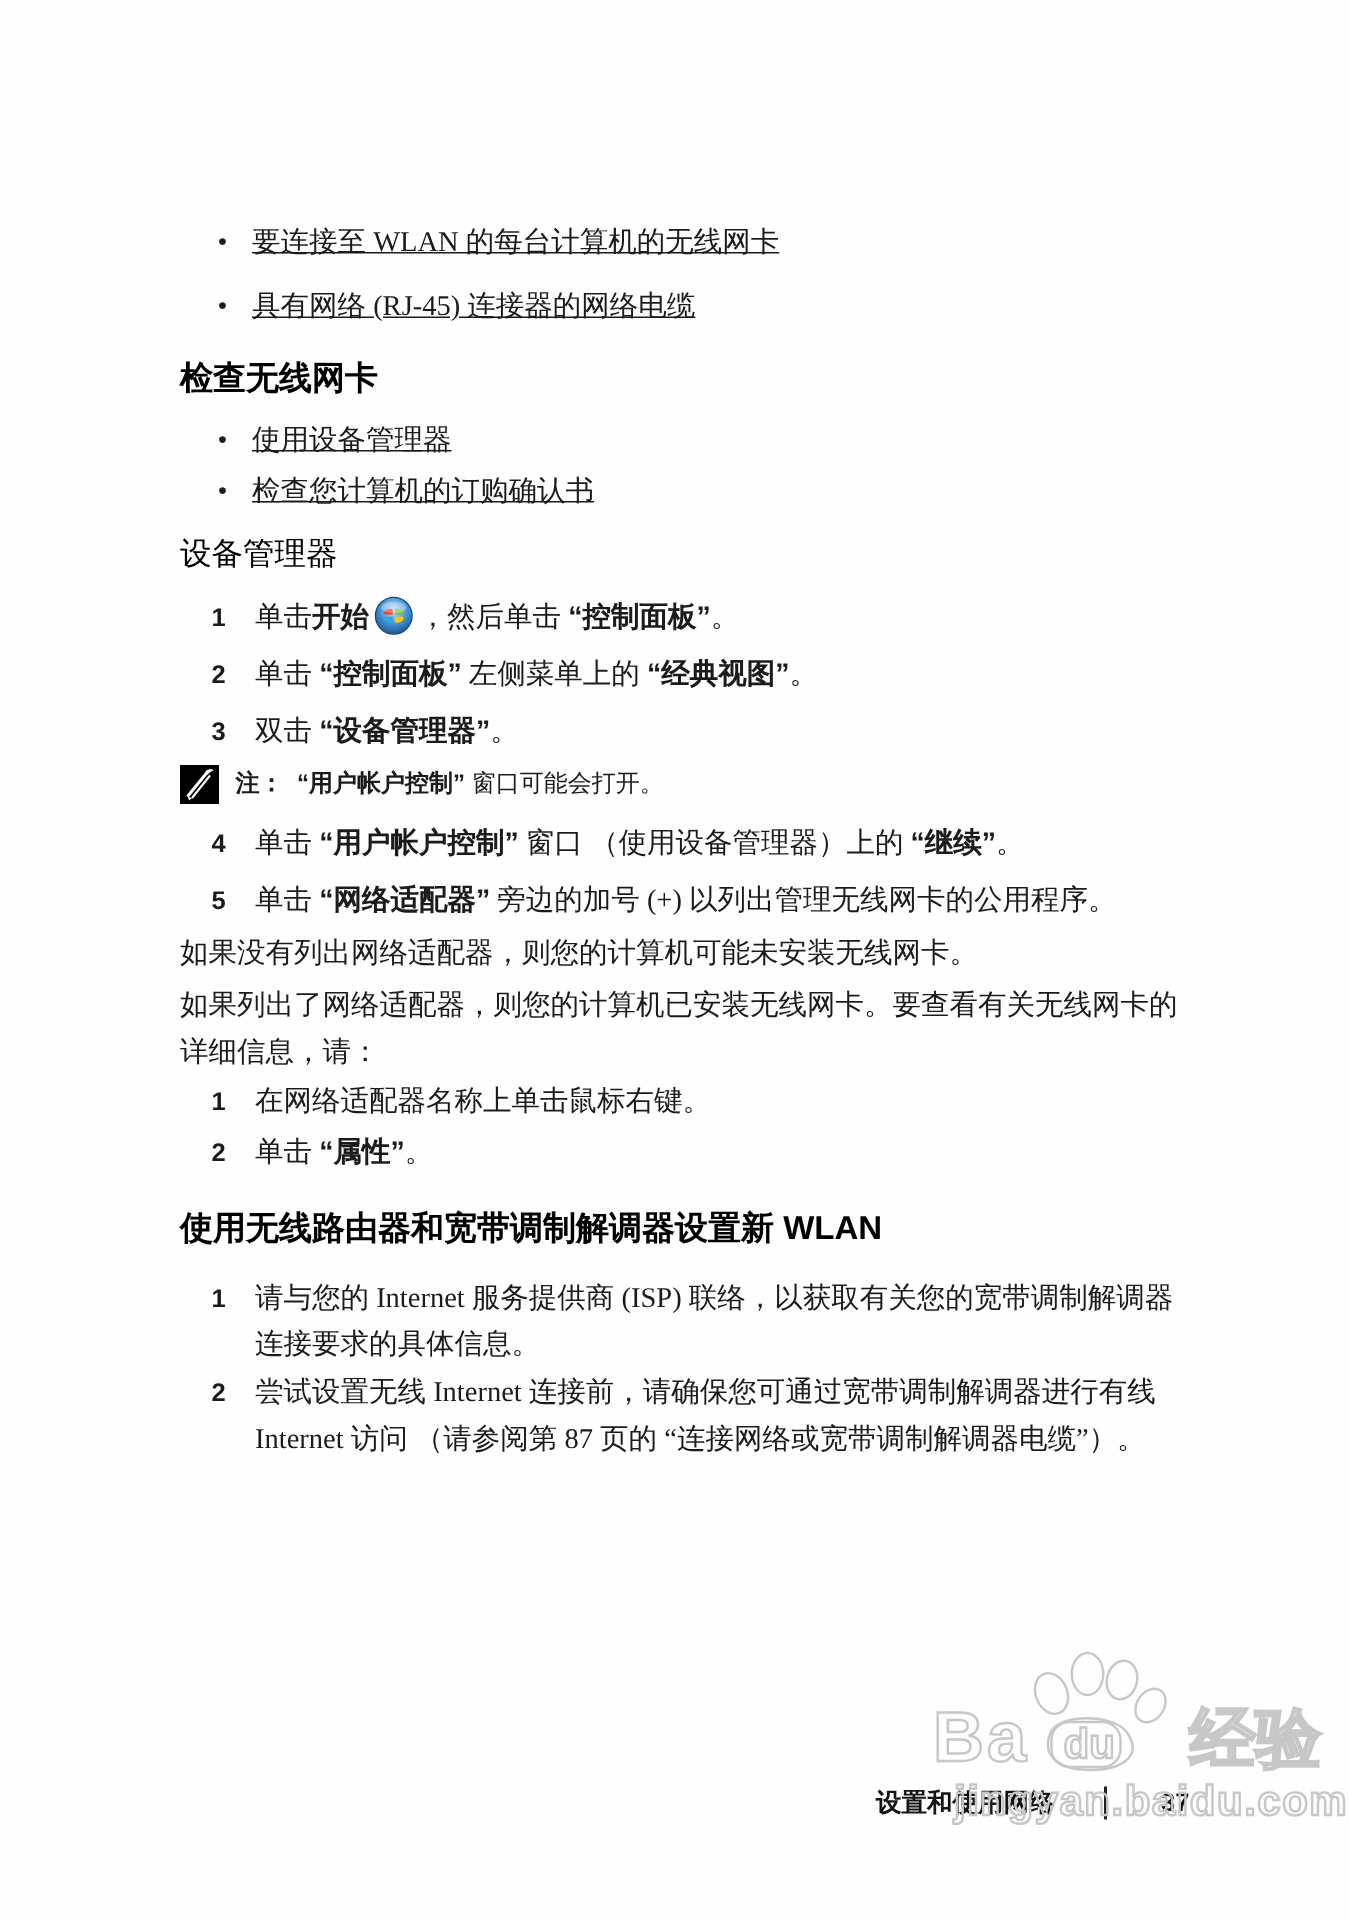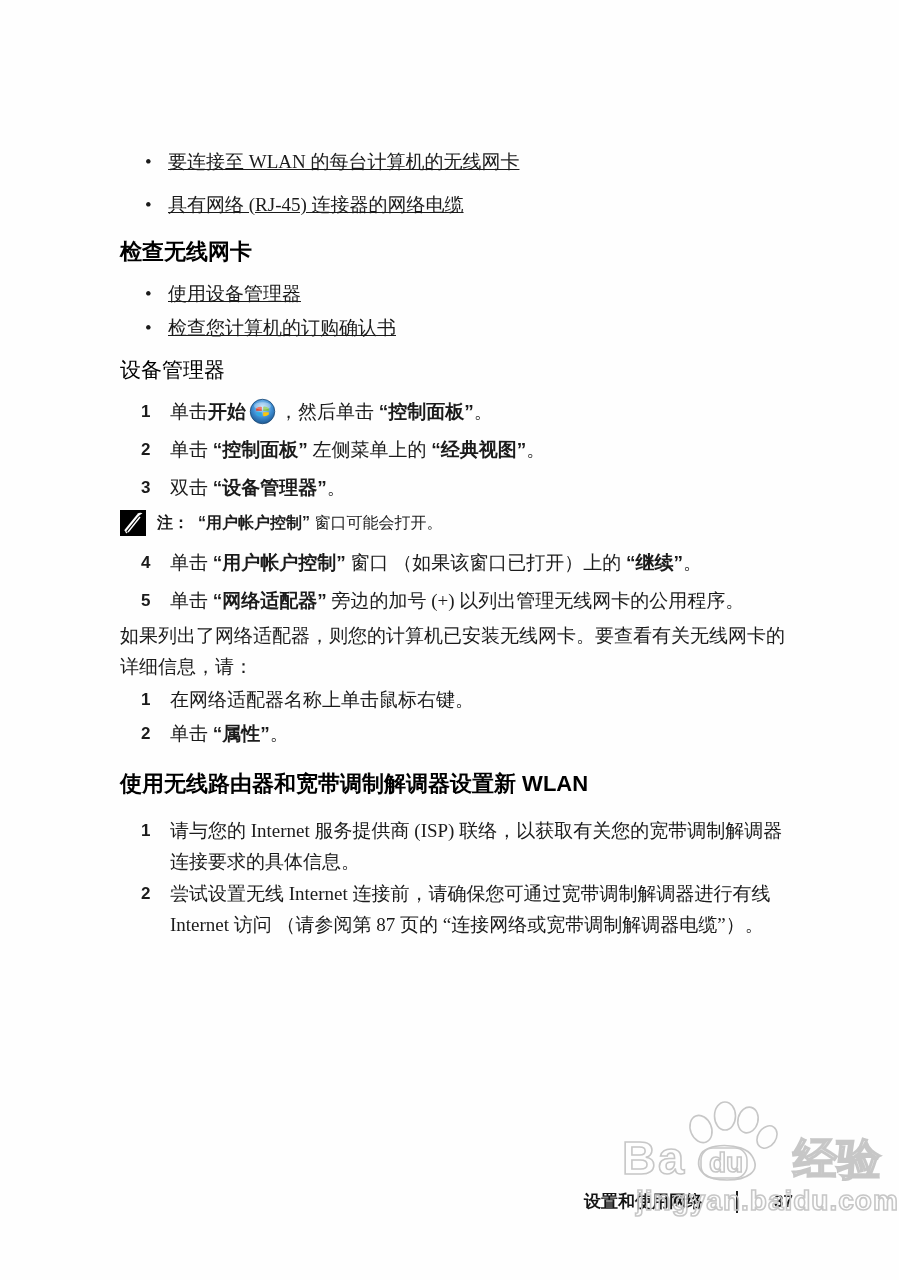--- a/index.html
+++ b/index.html
@@ -107,28 +107,29 @@
             <path d="M5 21 L8 22 L6.2 23.6 Z" fill="#fff"></path>
             <path d="M17 4 C19 2.5 21.5 2.5 22.5 3.5 C21 4 19.5 5 18.5 6.5 Z" fill="#fff"></path>
           </svg>
         </span>
         <span class="label">注：</span>
         <span class="txt"><span class="b">“用户帐户控制”</span><span> 窗口可能会打开。</span></span>
       </div>
 
       <div class="step">
         <span class="num">4</span>
-        <span class="txt"><span>单击 </span><span class="b">“用户帐户控制”</span><span> 窗口 （如果该窗口已打开）上的 </span><span class="b">“继续”</span><span>。</span></span>
+        <span class="txt"><span>单击 </span><span class="b">“用户帐户控制”</span><span> 窗口 （使用设备管理器）上的 </span><span class="b">“继续”</span><span>。</span></span>
       </div>
       <div class="step" style="margin-bottom:4px;">
         <span class="num">5</span>
         <span class="txt"><span>单击 </span><span class="b">“网络适配器”</span><span> 旁边的加号 (+) 以列出管理无线网卡的公用程序。</span></span>
       </div>
     </div>
 
+    <p class="tight">如果没有列出网络适配器，则您的计算机可能未安装无线网卡。</p>
     <p style="margin-bottom:2px;">如果列出了网络适配器，则您的计算机已安装无线网卡。要查看有关无线网卡的详细信息，请：</p>
 
     <div class="steps">
       <div class="step" style="margin-bottom:3px;">
         <span class="num">1</span>
         <span class="txt"><span>在网络适配器名称上单击鼠标右键。</span></span>
       </div>
       <div class="step" style="margin-bottom:0;">
         <span class="num">2</span>
         <span class="txt"><span>单击 </span><span class="b">“属性”</span><span>。</span></span>

